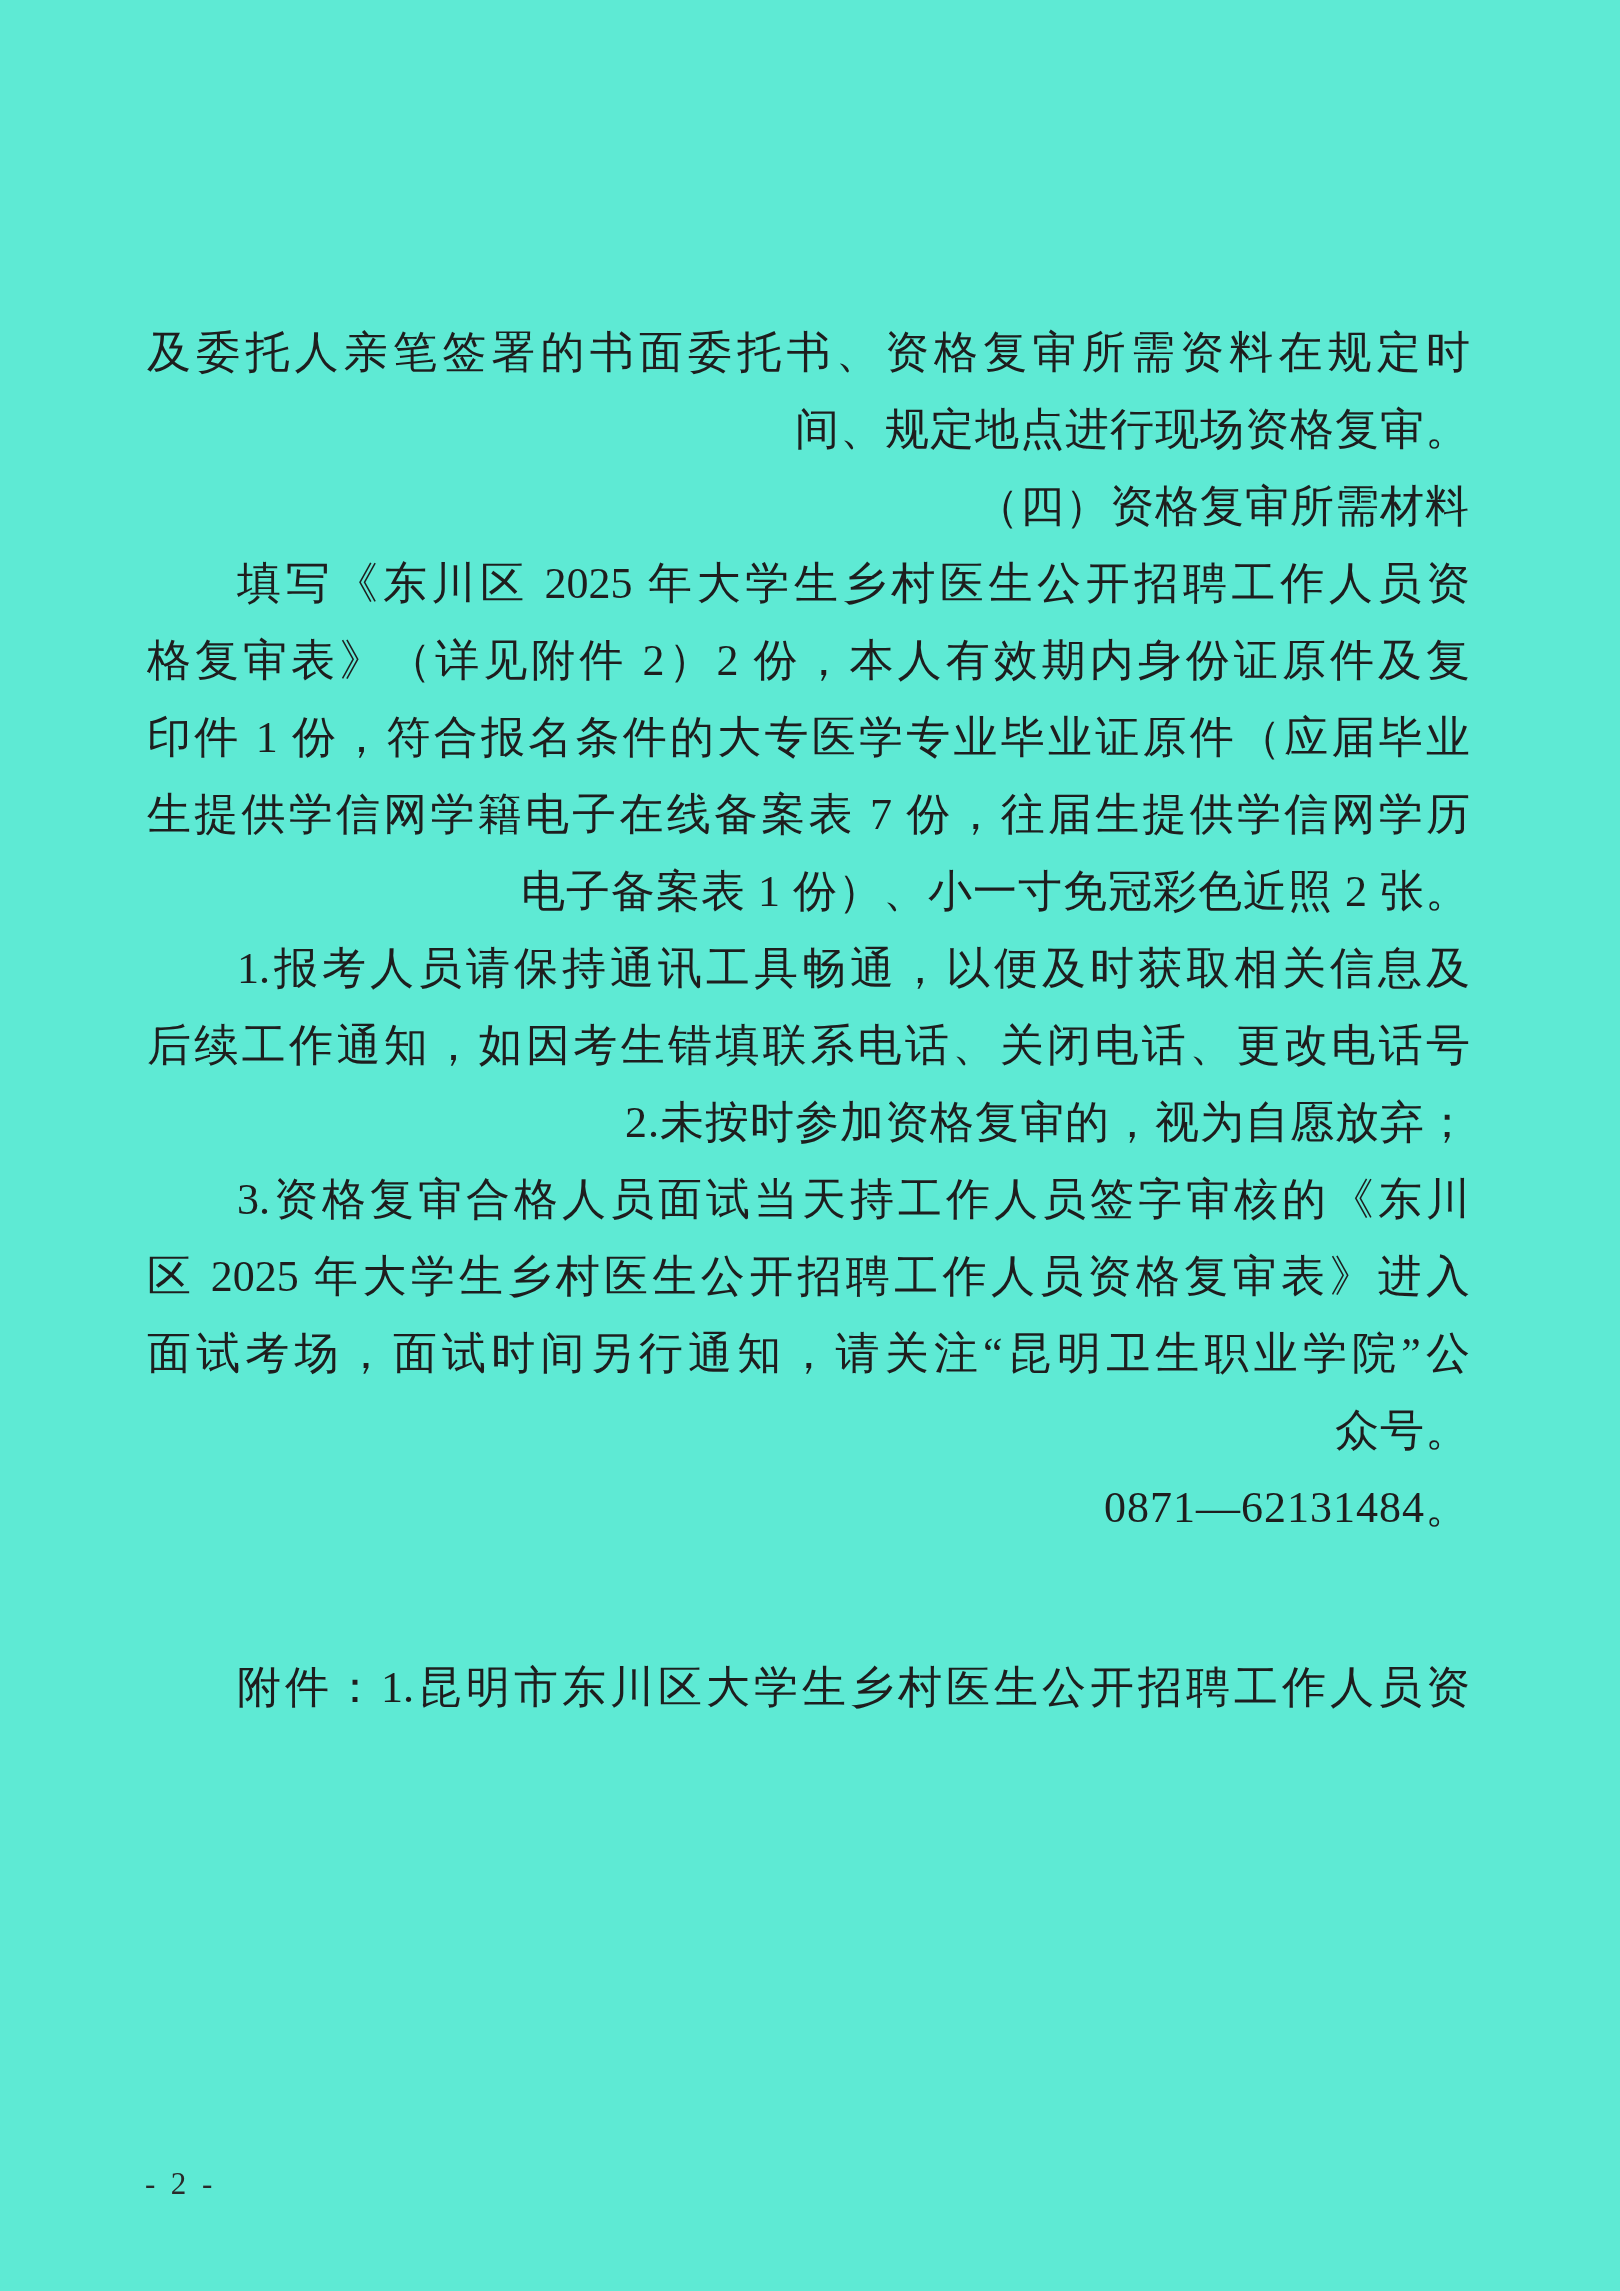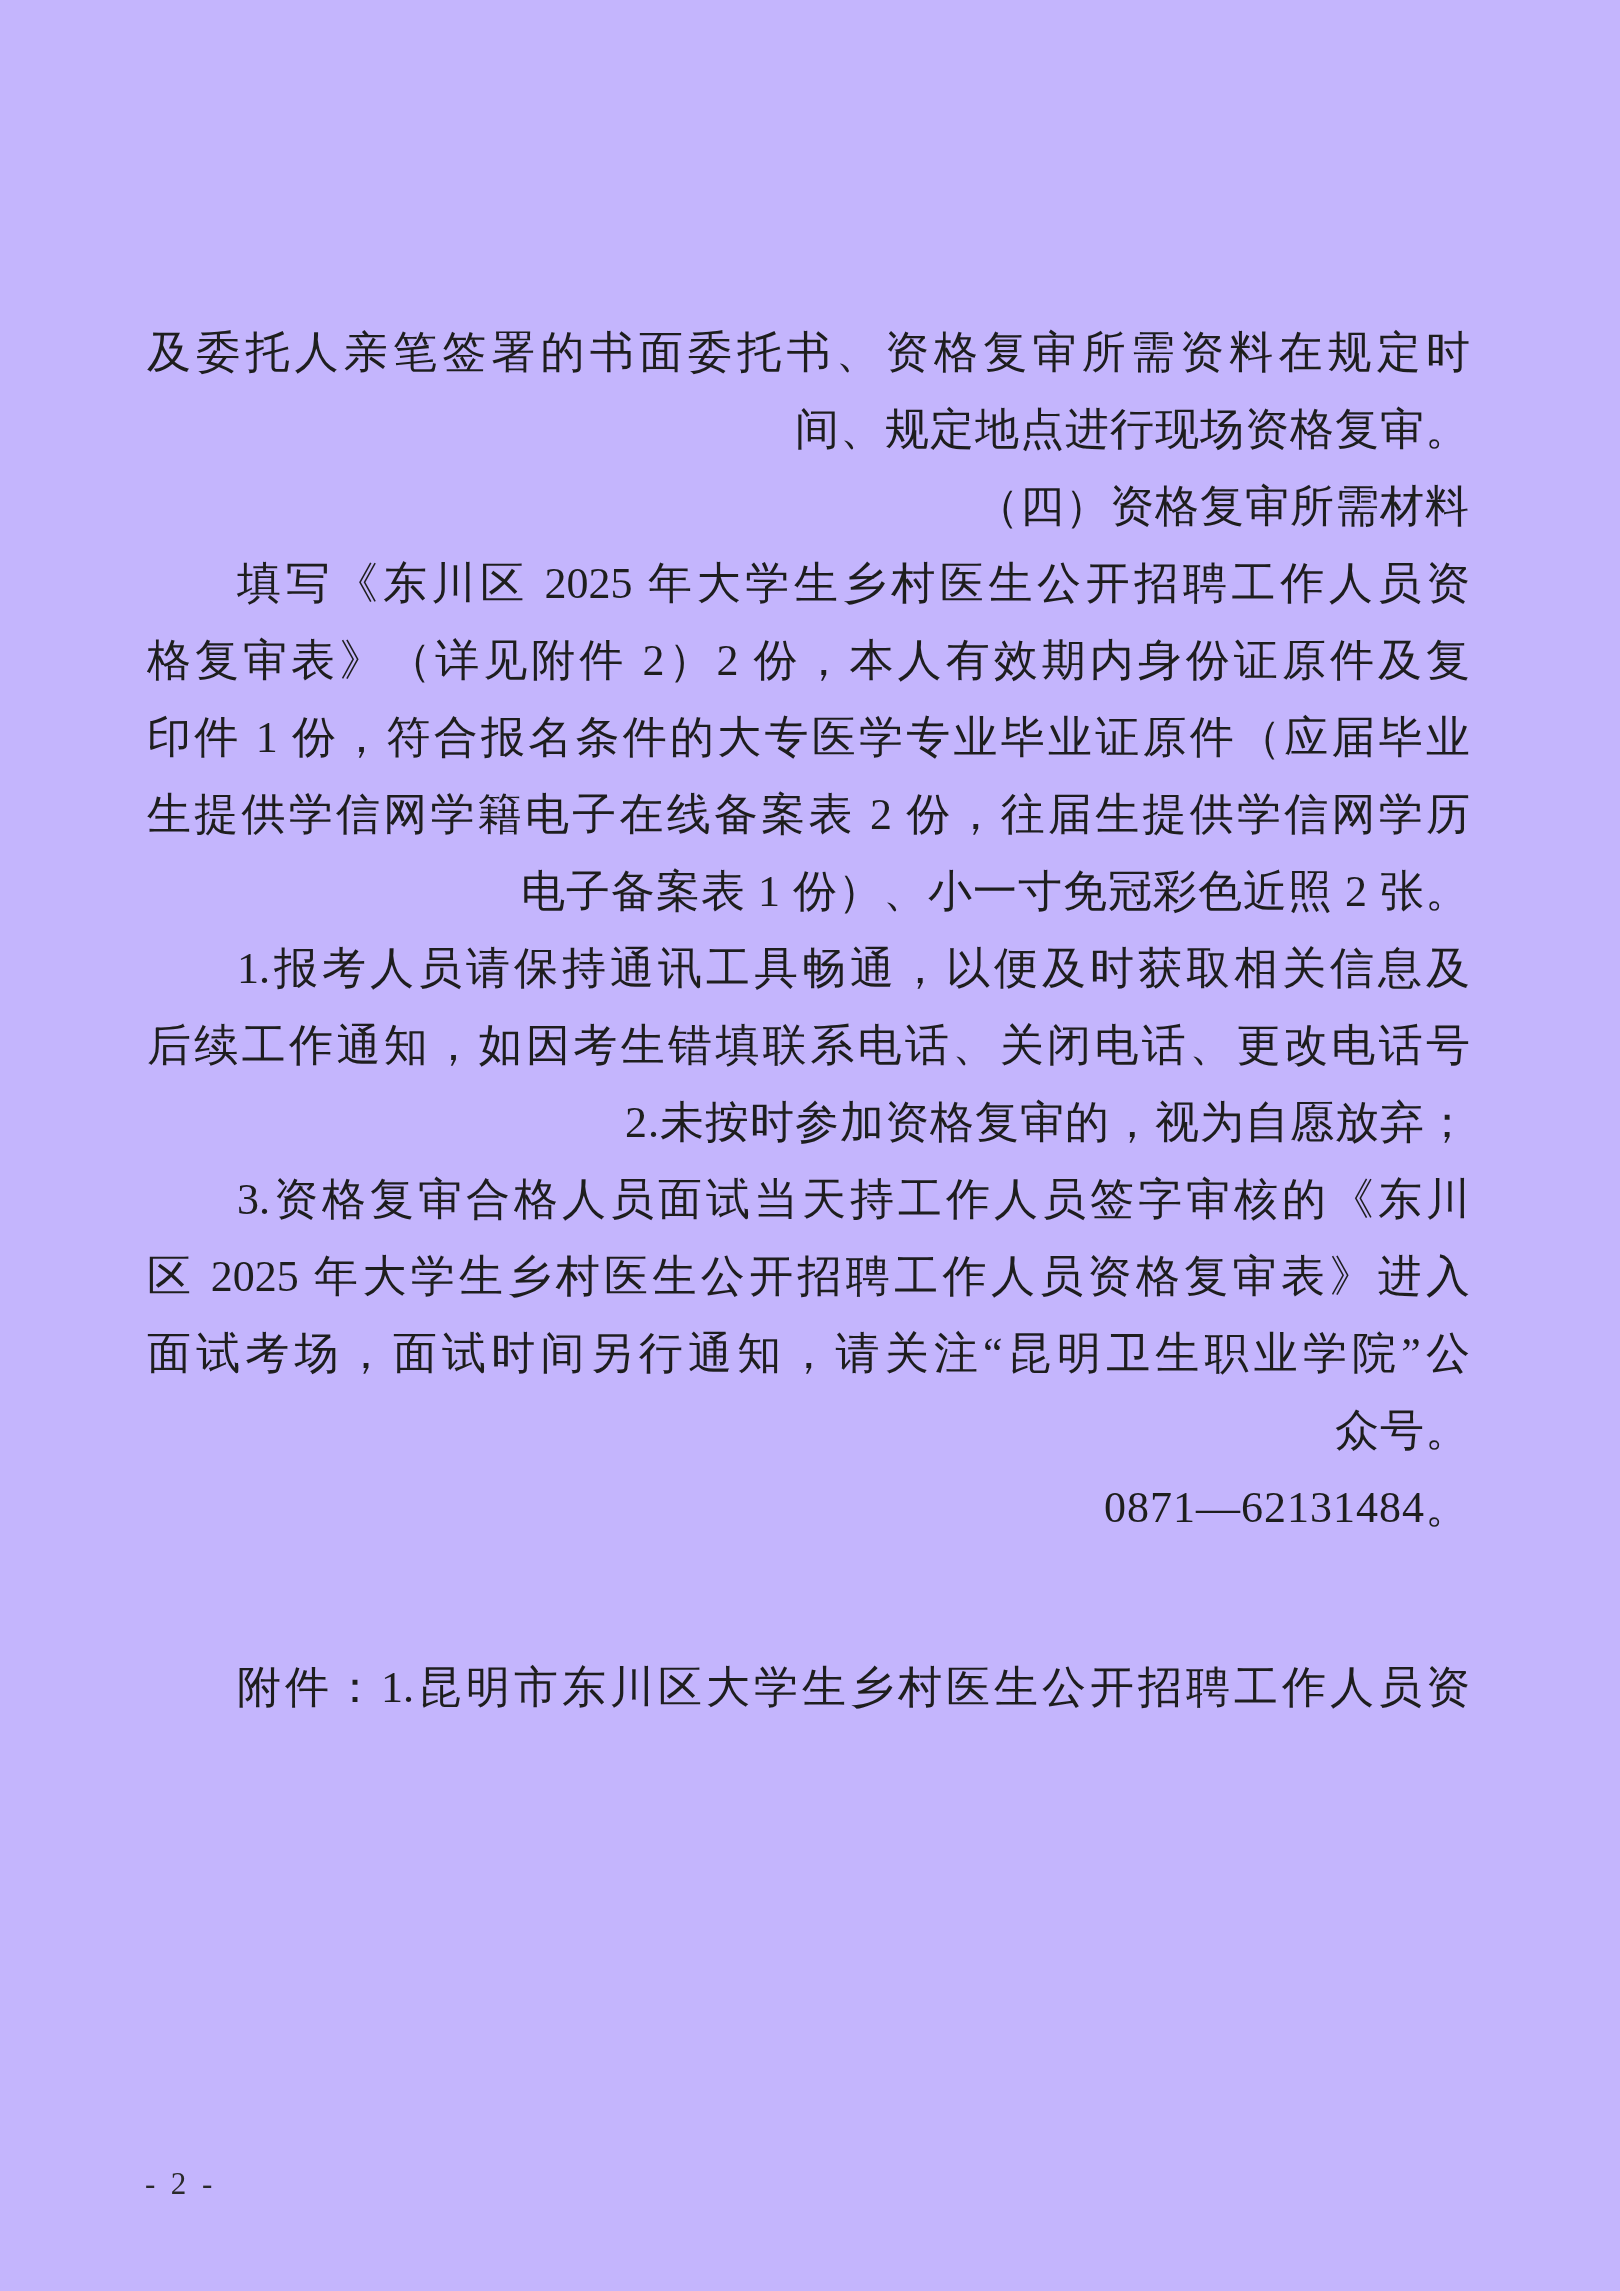--- a/index.html
+++ b/index.html
@@ -4,21 +4,21 @@
 <style>
   html, body {
     margin: 0;
     padding: 0;
     background: #ffffff;
   }
   .page {
     position: relative;
     width: 1620px;
     height: 2292px;
-    background: #c4b5fd;
+    background: #5eead4;
     overflow: hidden;
     font-family: "Liberation Serif", serif;
     color: #1e1e1e;
   }
   .doc-body {
     position: absolute;
     left: 147px;
     top: 314px;
     width: 1323px;
   }
@@ -56,21 +56,21 @@
 <body>
 
 <div class="page">
   <div class="doc-body">
       <div class="line just">及委托人亲笔签署的书面委托书、资格复审所需资料在规定时</div>
       <div class="line">间、规定地点进行现场资格复审。</div>
       <div class="line" style="padding-left: 90px;">（四）资格复审所需材料</div>
       <div class="line just" style="padding-left: 90px;">填写《东川区 2025 年大学生乡村医生公开招聘工作人员资</div>
       <div class="line just">格复审表》（详见附件 2）2 份，本人有效期内身份证原件及复</div>
       <div class="line just">印件 1 份，符合报名条件的大专医学专业毕业证原件（应届毕业</div>
-      <div class="line just">生提供学信网学籍电子在线备案表 2 份，往届生提供学信网学历</div>
+      <div class="line just">生提供学信网学籍电子在线备案表 7 份，往届生提供学信网学历</div>
       <div class="line">电子备案表 1 份）、小一寸免冠彩色近照 2 张。</div>
       <div class="line just" style="padding-left: 90px;">1.报考人员请保持通讯工具畅通，以便及时获取相关信息及</div>
       <div class="line just">后续工作通知，如因考生错填联系电话、关闭电话、更改电话号</div>
       <div class="line" style="padding-left: 90px;">2.未按时参加资格复审的，视为自愿放弃；</div>
       <div class="line just" style="padding-left: 90px;">3.资格复审合格人员面试当天持工作人员签字审核的《东川</div>
       <div class="line just">区 2025 年大学生乡村医生公开招聘工作人员资格复审表》进入</div>
       <div class="line just">面试考场，面试时间另行通知，请关注“昆明卫生职业学院”公</div>
       <div class="line">众号。</div>
       <div class="line" style="padding-left: 284px;">0871—62131484。</div>
       <div class="line just" style="padding-left: 90px; margin-top: 103px;">附件：1.昆明市东川区大学生乡村医生公开招聘工作人员资</div>

